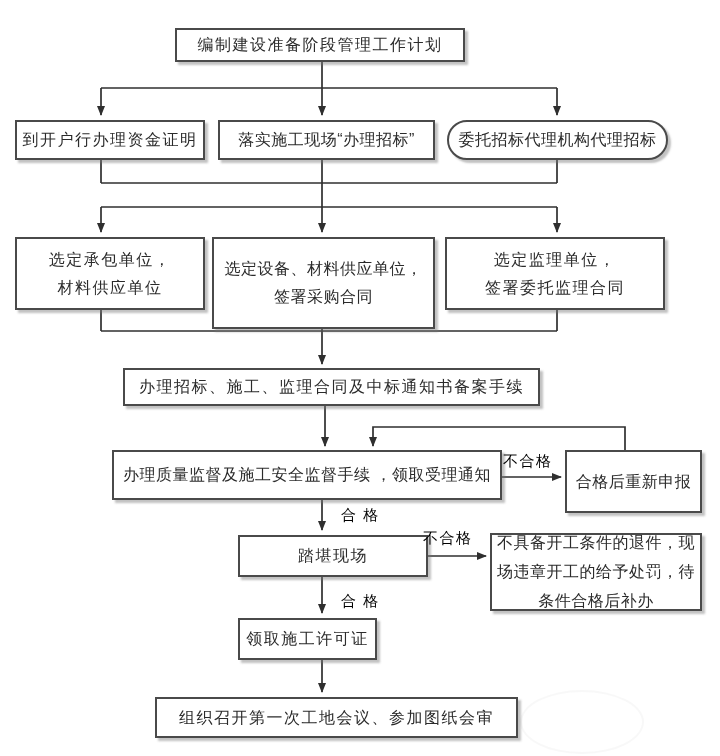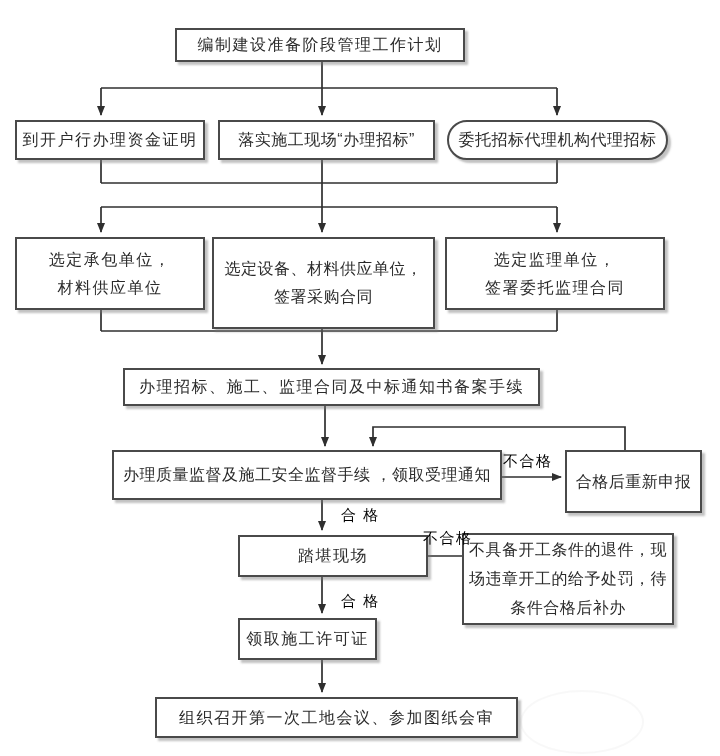--- a/index.html
+++ b/index.html
@@ -154,21 +154,21 @@
   </div>
 
   <div class="node gap-sm tight" style="left:565px; top:450px; width:137px; height:63px;">
     <span>合格后重新申报</span>
   </div>
 
   <div class="node" style="left:238px; top:535px; width:190px; height:42px;">
     <span>踏堪现场</span>
   </div>
 
-  <div class="node gap-mid tight" style="left:462px; top:533px; width:212px; height:92px;">
+  <div class="node gap-mid tight" style="left:490px; top:533px; width:212px; height:78px;">
     <span>不具备开工条件的退件，现</span>
     <span>场违章开工的给予处罚，待</span>
     <span>条件合格后补办</span>
   </div>
 
   <div class="node" style="left:238px; top:618px; width:139px; height:42px;">
     <span>领取施工许可证</span>
   </div>
 
   <div class="node" style="left:155px; top:697px; width:363px; height:41px;">

